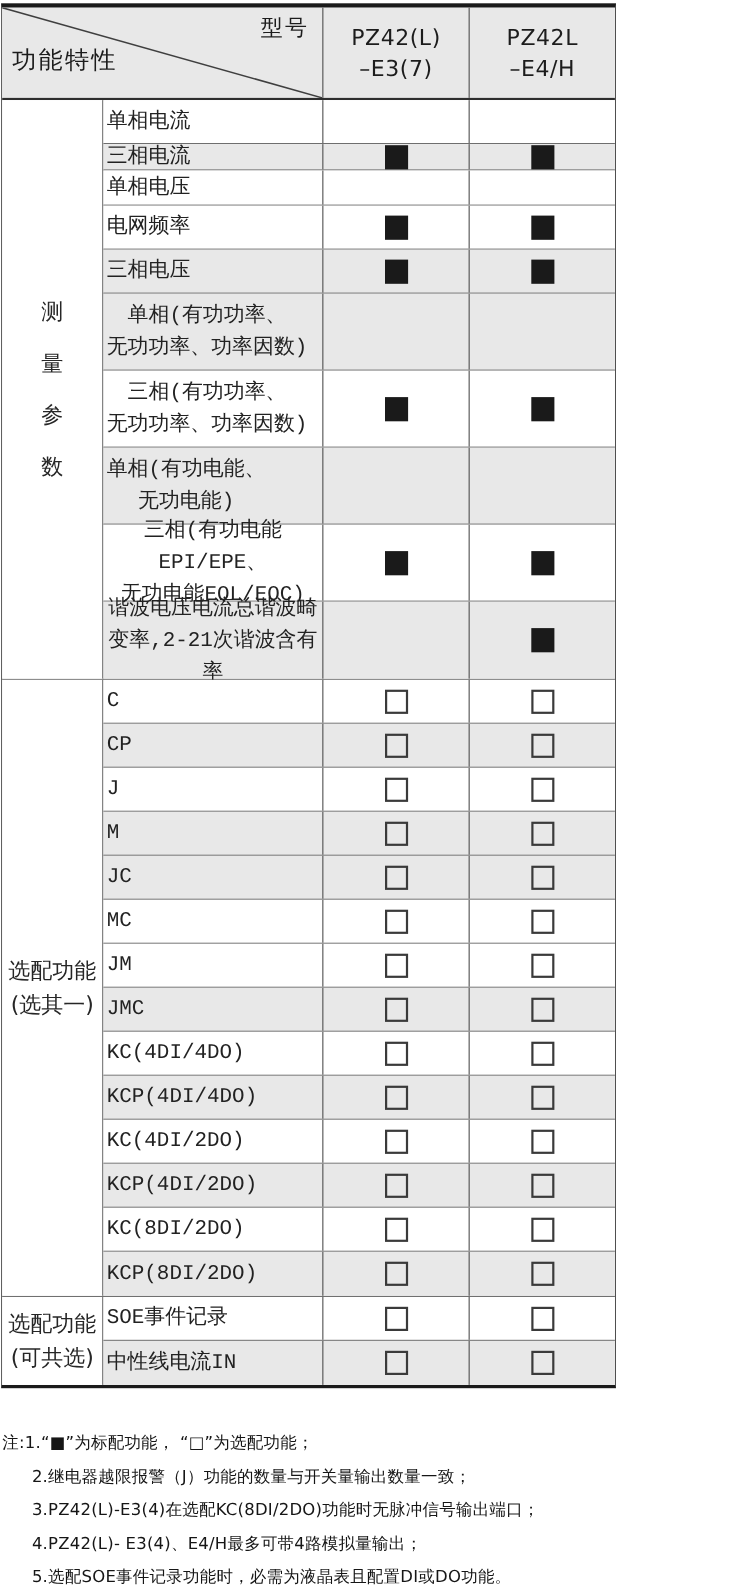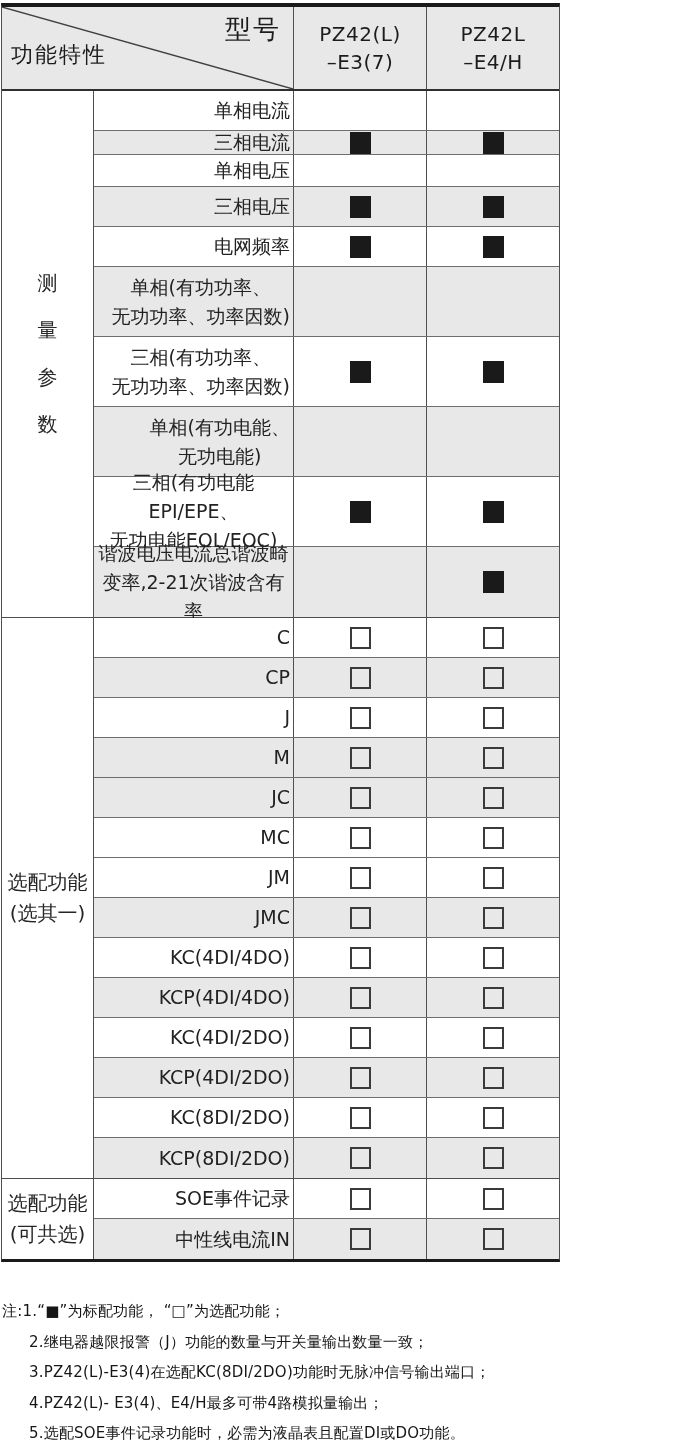--- a/index.html
+++ b/index.html
@@ -22,21 +22,21 @@
     border-right: 1px solid var(--grid);
     background: #fff;
   }
 
   
   .header-row { display: flex; height: 84px; border-bottom: 2px solid #2e2e2e; background: var(--rowalt); }
   .diag-cell { position: relative; width: 292px; border-right: 1px solid var(--grid); }
   .diag-cell svg { position: absolute; inset: 0; width: 100%; height: 100%; }
   .diag-top {
     position: absolute; top: 5px; right: 12px;
-    font-size: 26px; font-weight: 500; letter-spacing: 2px;
+    font-size: 20px; font-weight: 500; letter-spacing: 2px;
   }
   .diag-bottom {
     position: absolute; bottom: 19px; left: 9px;
     font-size: 22px; font-weight: 500; letter-spacing: 2px;
   }
   .model-cell {
     flex: 1; display: flex; align-items: center; justify-content: center;
     text-align: center; white-space: pre-line;
     font-size: 20px; font-weight: 500; line-height: 28px; letter-spacing: .5px;
     border-right: 1px solid var(--grid);
@@ -54,22 +54,23 @@
   .cat-label {
     white-space: pre-line; text-align: center;
     font-size: 20px; font-weight: 400; color: #262626;
   }
   .rows { flex: 1; display: flex; flex-direction: column; }
   .row { display: flex; border-bottom: 1px solid #6e6e6e; background: #fff; }
   .rows .row:last-child { border-bottom: none; }
   .row.alt { background: var(--rowalt); }
   .feature-cell {
     width: 200px; border-right: 1px solid var(--grid);
-    display: flex; align-items: center; justify-content: flex-end;
+    display: flex; align-items: center; justify-content: flex-start;
     padding: 2px 3px;
+    font-family: Liberation Mono, monospace;
   }
   .feature-label {
     white-space: pre-line; text-align: center;
     font-size: 19px; line-height: 29px; color: #222;
   }
   .mark-cell {
     flex: 1; border-right: 1px solid var(--grid);
     display: flex; align-items: center; justify-content: center;
   }
   .mark-cell:last-child { border-right: none; }
@@ -133,34 +134,34 @@
                 <div class="mark standard"></div>
               </div>
             </div>
             <div class="row" style="height: 32px;">
               <div class="feature-cell">
                 <span class="feature-label">单相电压</span>
               </div>
               <div class="mark-cell"></div>
               <div class="mark-cell"></div>
             </div>
+            <div class="row" style="height: 40px;">
+              <div class="feature-cell">
+                <span class="feature-label">电网频率</span>
+              </div>
+              <div class="mark-cell">
+                <div class="mark standard"></div>
+              </div>
+              <div class="mark-cell">
+                <div class="mark standard"></div>
+              </div>
+            </div>
             <div class="row alt" style="height: 40px;">
               <div class="feature-cell">
                 <span class="feature-label">三相电压</span>
-              </div>
-              <div class="mark-cell">
-                <div class="mark standard"></div>
-              </div>
-              <div class="mark-cell">
-                <div class="mark standard"></div>
-              </div>
-            </div>
-            <div class="row" style="height: 40px;">
-              <div class="feature-cell">
-                <span class="feature-label">电网频率</span>
               </div>
               <div class="mark-cell">
                 <div class="mark standard"></div>
               </div>
               <div class="mark-cell">
                 <div class="mark standard"></div>
               </div>
             </div>
             <div class="row alt" style="height: 70px;">
               <div class="feature-cell">

